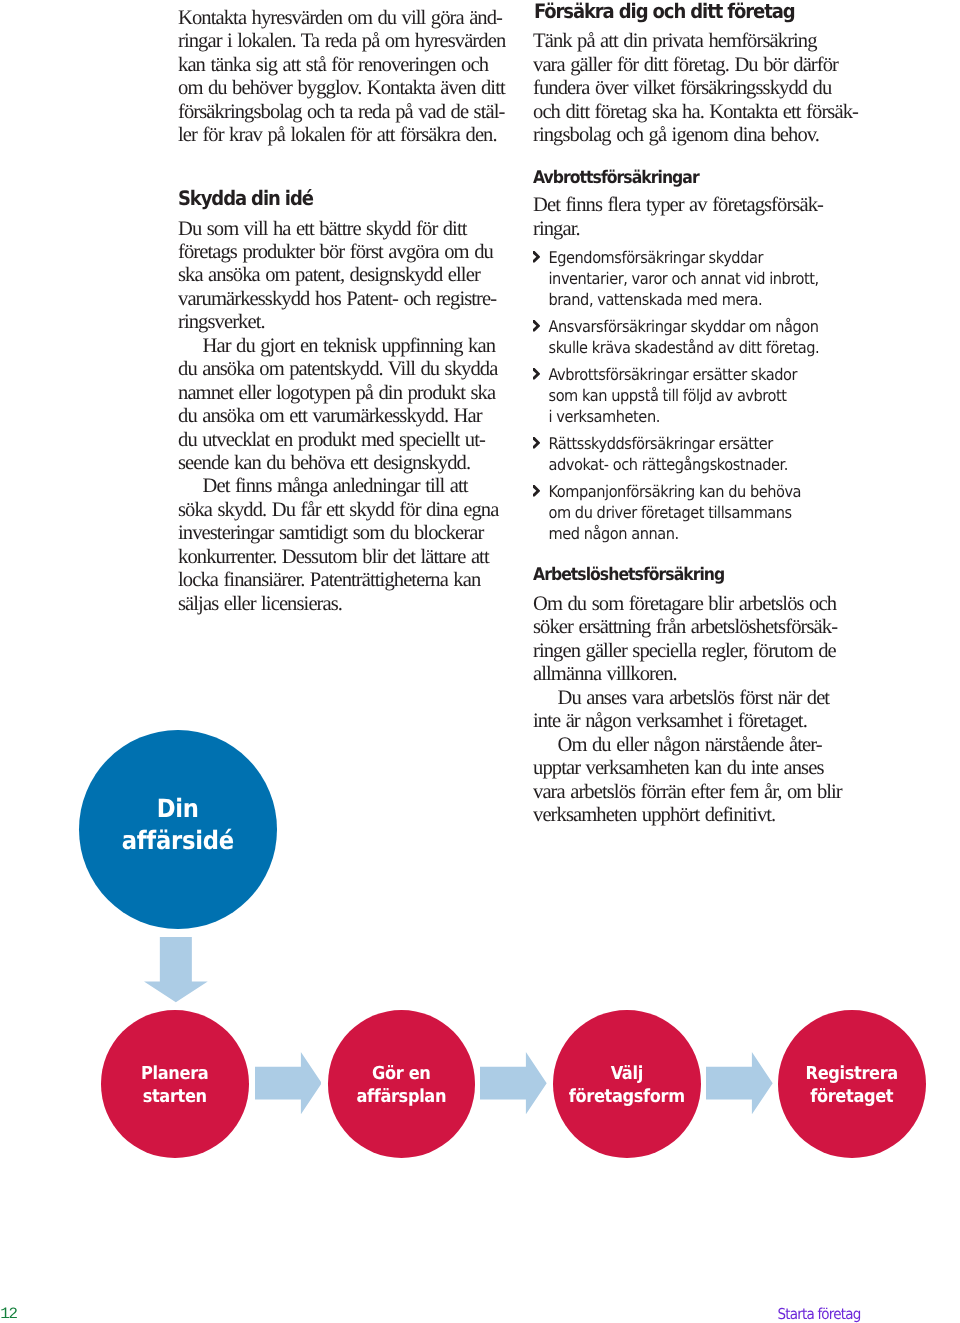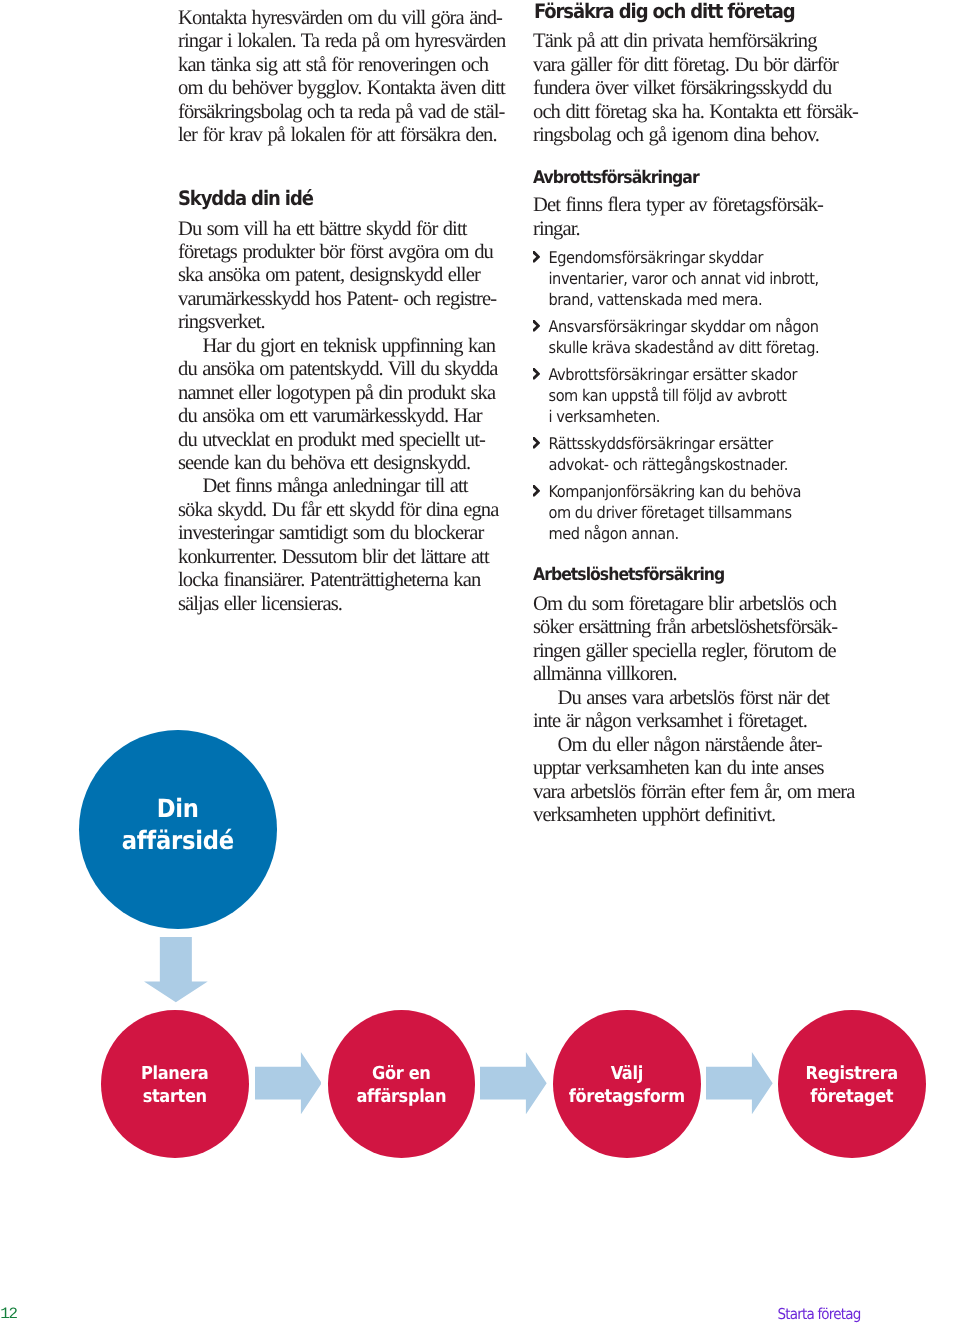--- a/index.html
+++ b/index.html
@@ -184,21 +184,21 @@
         <span class="ln">ringen gäller speciella regler, förutom de</span>
         <span class="ln">allmänna villkoren.</span>
       </div>
     <div id="r-p3" class="blk body indent">
         <span class="ln">Du anses vara arbetslös först när det</span>
         <span class="ln">inte är någon verksamhet i företaget.</span>
       </div>
     <div id="r-p4" class="blk body indent">
         <span class="ln">Om du eller någon närstående åter-</span>
         <span class="ln">upptar verksamheten kan du inte anses</span>
-        <span class="ln">vara arbetslös förrän efter fem år, om mera</span>
+        <span class="ln">vara arbetslös förrän efter fem år, om blir</span>
         <span class="ln">verksamheten upphört definitivt.</span>
       </div>
   </div>
 
   <div class="diagram">
     <div class="circle blue">
         <div class="ctxt">
           <span class="ln">Din</span>
           <span class="ln">affärsidé</span>
         </div>

